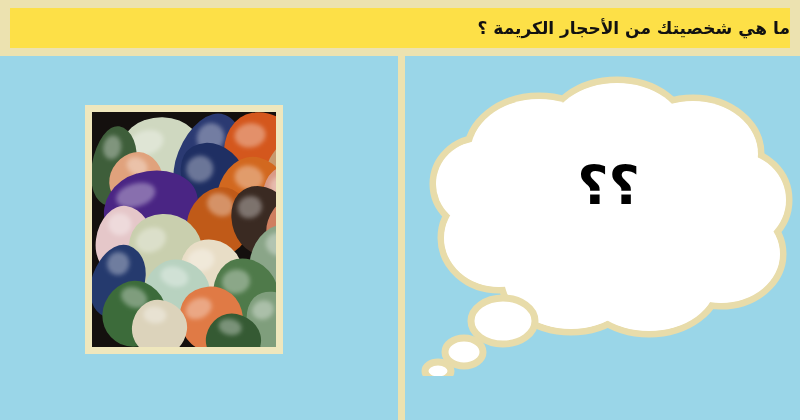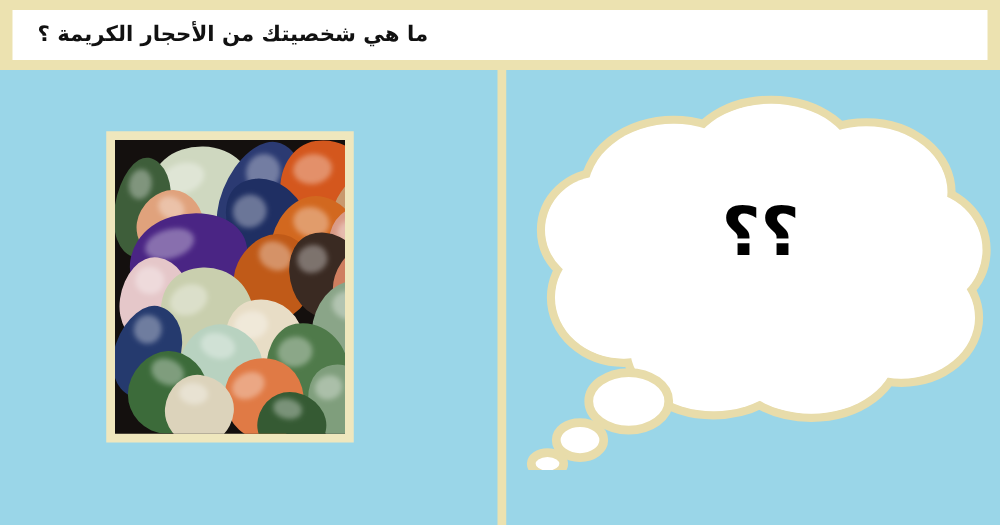--- a/index.html
+++ b/index.html
@@ -32,24 +32,24 @@
     top: 0;
     width: 800px;
     height: 56px;
     background: #ece2b0;
     padding: 8px 10px 8px 10px;
   }
 
   .header-inner {
     width: 100%;
     height: 100%;
-    background: #ffffff;
+    background: #fde047;
     display: flex;
     align-items: center;
-    justify-content: flex-end;
+    justify-content: flex-start;
     direction: rtl;
     padding-left: 20px;
   }
 
   .header-title {
     font-family: "DejaVu Sans", "Liberation Sans", sans-serif;
     font-size: 17px;
     font-weight: bold;
     color: #111111;
     letter-spacing: 0px;

